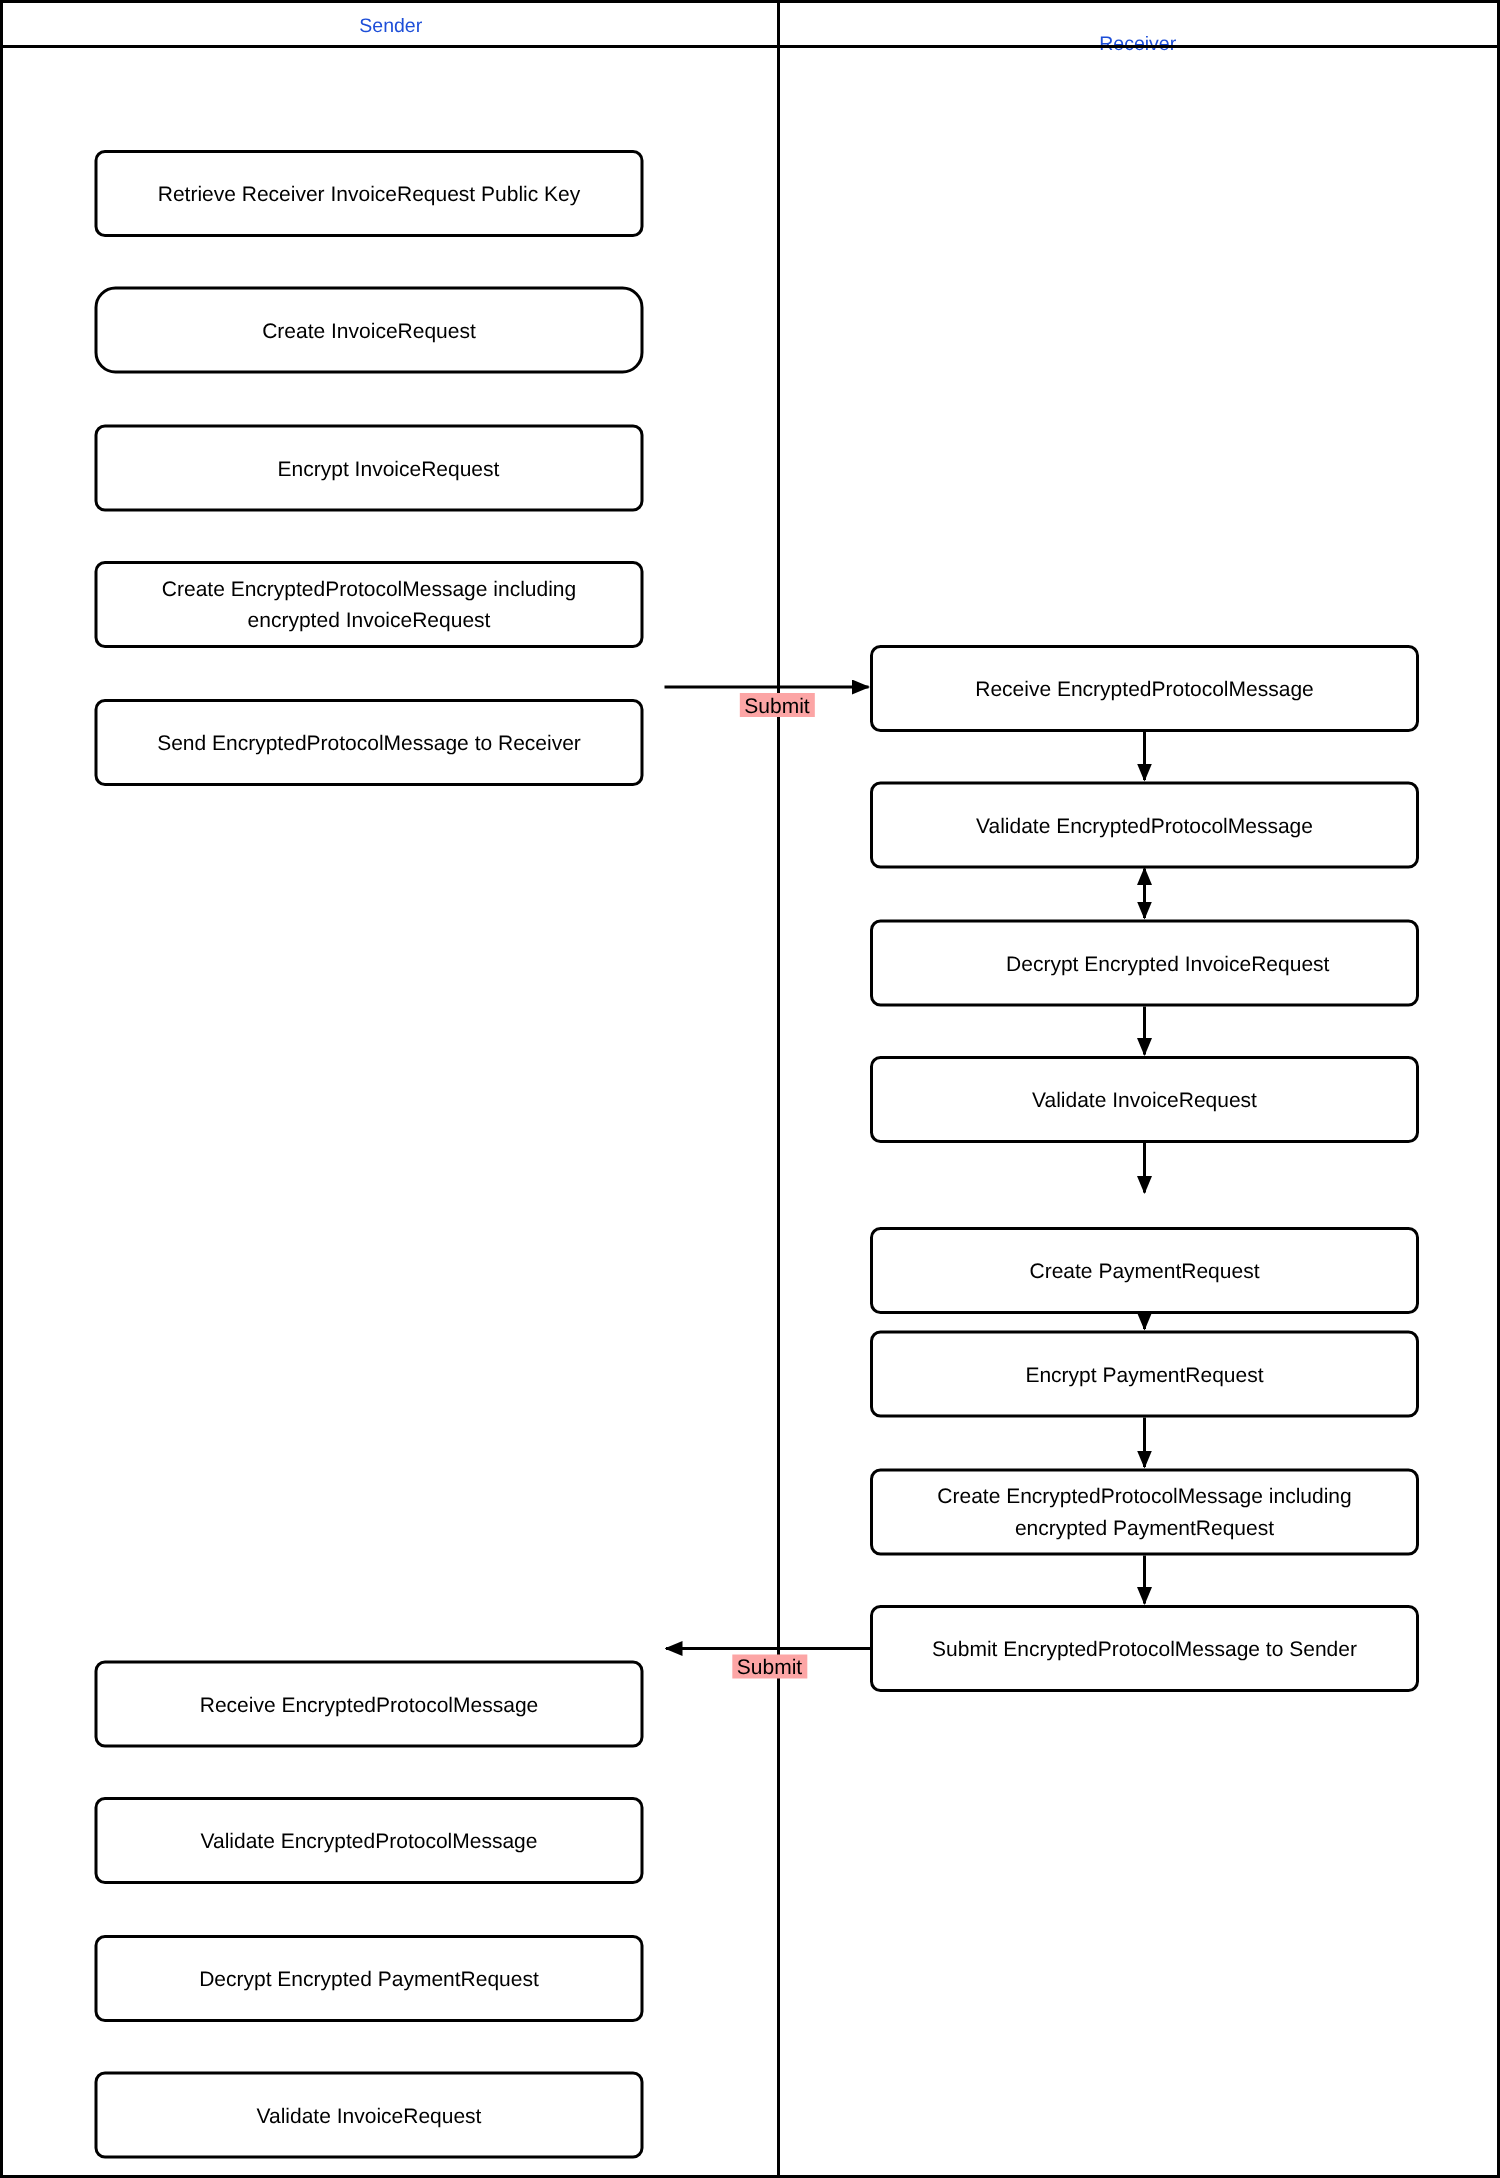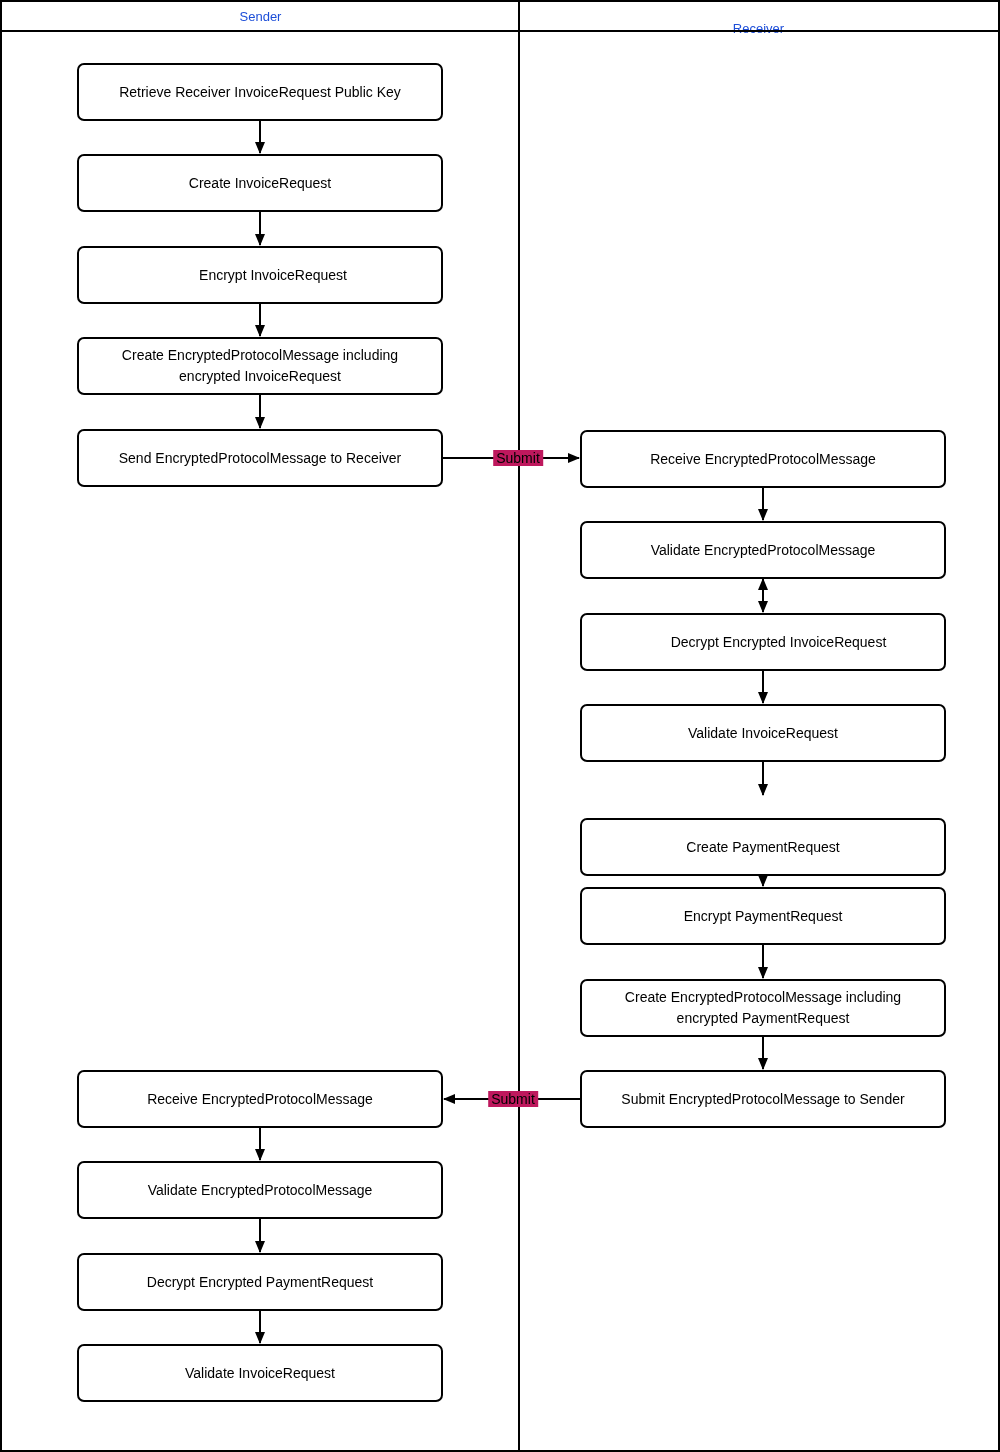--- a/index.html
+++ b/index.html
@@ -58,37 +58,38 @@
     display: flex;
     align-items: center;
     justify-content: center;
     text-align: center;
     font-size: 14px;
     line-height: 21px;
     color: #000000;
     padding: 0 16px;
     z-index: 2;
   }
-  .node.sender   { left: 75px; }
+  .node.sender   { left: 61px; margin-top: 37px; }
   .node.receiver { left: 578px; }
   .arrows {
     position: absolute;
     top: 0; left: 0;
     z-index: 1;
     pointer-events: none;
   }
   .edge-label {
     position: absolute;
     transform: translate(-50%, -50%);
-    background: #be185d;
+    background: #fca5a5;
     font-size: 14px;
     color: #000000;
     padding: 0 3px;
     z-index: 3;
     white-space: nowrap;
+    margin-top: 12px;
   }
 </style>
 </head>
 <body>
 
 <div class="diagram">
 
   <div class="lane-headers">
     <div class="lane-header sender">Sender</div>
     <div class="lane-header receiver">Receiver</div>
@@ -124,21 +125,21 @@
     <line x1="258" y1="1217" x2="258" y2="1250" stroke="#000000" stroke-width="2" marker-end="url(#arw)"></line>
     <line x1="258" y1="1309" x2="258" y2="1341" stroke="#000000" stroke-width="2" marker-end="url(#arw)"></line>
   </svg>
 
   <span class="edge-label" style="left:516px; top:456px;">Submit</span>
   <span class="edge-label" style="left:511px; top:1097px;">Submit</span>
 
   <div class="node sender" style="top:61px;">
       <span>Retrieve Receiver InvoiceRequest Public Key</span>
     </div>
-  <div class="node sender" style="top:152px;">
+  <div class="node sender" style="top:152px;border-radius:14px;">
       <span>Create InvoiceRequest</span>
     </div>
   <div class="node sender" style="top:244px;padding-left:42px;">
       <span>Encrypt InvoiceRequest</span>
     </div>
   <div class="node sender" style="top:335px;">
       <span>Create EncryptedProtocolMessage including encrypted InvoiceRequest</span>
     </div>
   <div class="node sender" style="top:427px;">
       <span>Send EncryptedProtocolMessage to Receiver</span>

